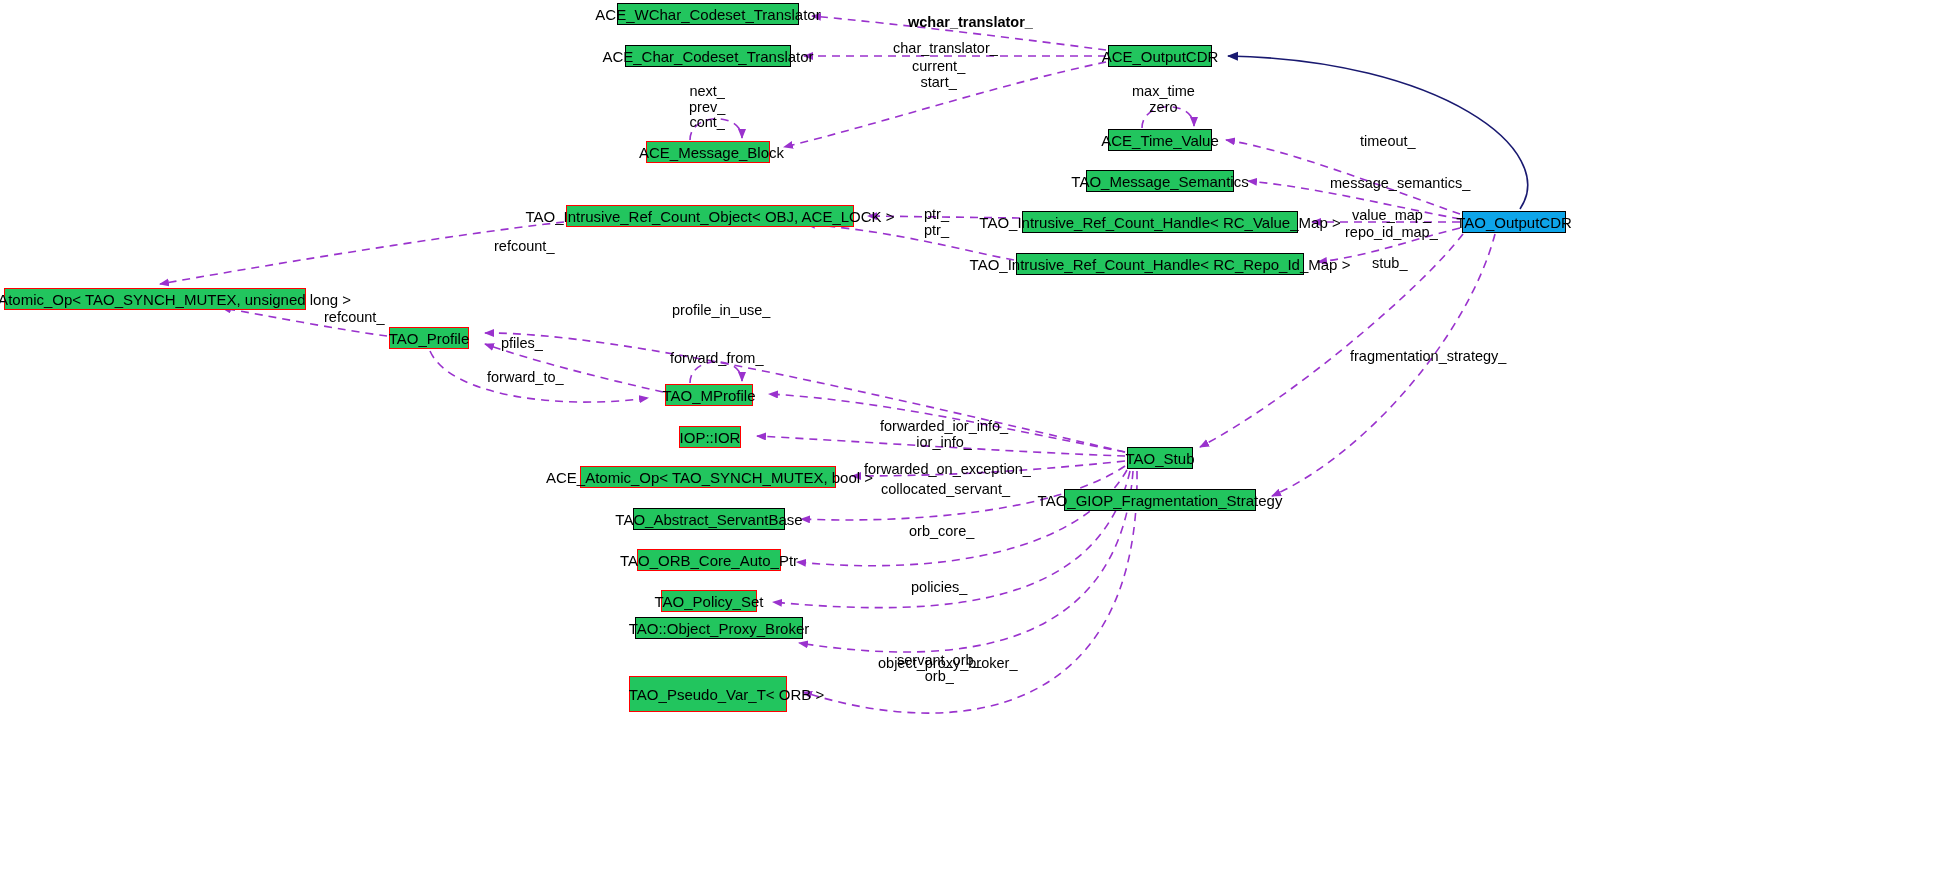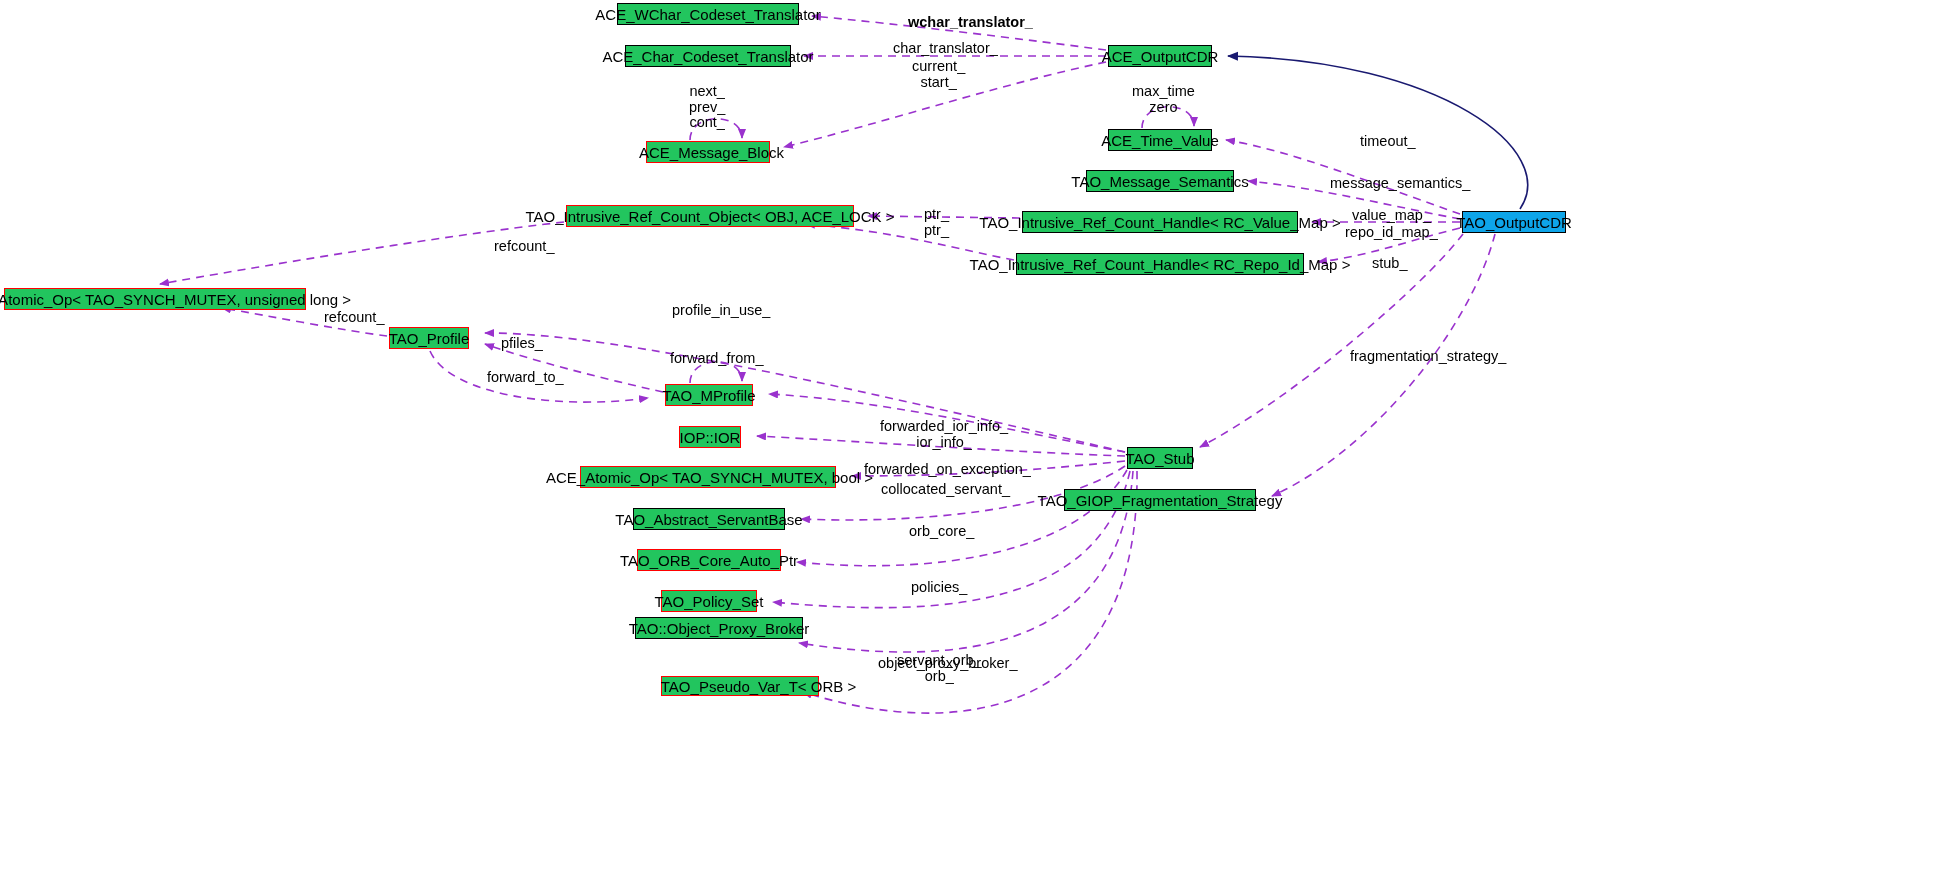--- a/index.html
+++ b/index.html
@@ -168,21 +168,21 @@
   <div class="node red" style="left:580px;top:466px;width:256px;height:22px;padding-left:10px;">ACE_Atomic_Op&lt; TAO_SYNCH_MUTEX, bool &gt;</div>
 
   <div class="node black" style="left:633px;top:508px;width:152px;height:22px;">TAO_Abstract_ServantBase</div>
 
   <div class="node red" style="left:637px;top:549px;width:144px;height:22px;">TAO_ORB_Core_Auto_Ptr</div>
 
   <div class="node red" style="left:661px;top:590px;width:96px;height:22px;">TAO_Policy_Set</div>
 
   <div class="node black" style="left:635px;top:617px;width:168px;height:22px;">TAO::Object_Proxy_Broker</div>
 
-  <div class="node red" style="left:661px;top:676px;width:158px;height:20px;padding-left:44px;">TAO_Pseudo_Var_T&lt; ORB &gt;</div>
+  <div class="node red" style="left:629px;top:676px;width:158px;height:36px;padding-left:44px;">TAO_Pseudo_Var_T&lt; ORB &gt;</div>
 
   <div class="node black" style="left:1127px;top:447px;width:66px;height:22px;">TAO_Stub</div>
 
   <div class="node black" style="left:1064px;top:489px;width:192px;height:22px;">TAO_GIOP_Fragmentation_Strategy</div>
 
   <div class="edge-label" style="left:908px;top:15px;font-weight:bold;">wchar_translator_</div>
 
   <div class="edge-label" style="left:893px;top:41px;">char_translator_</div>
 
   <div class="edge-label multi" style="left:912px;top:59px;">current_<br>start_</div>

